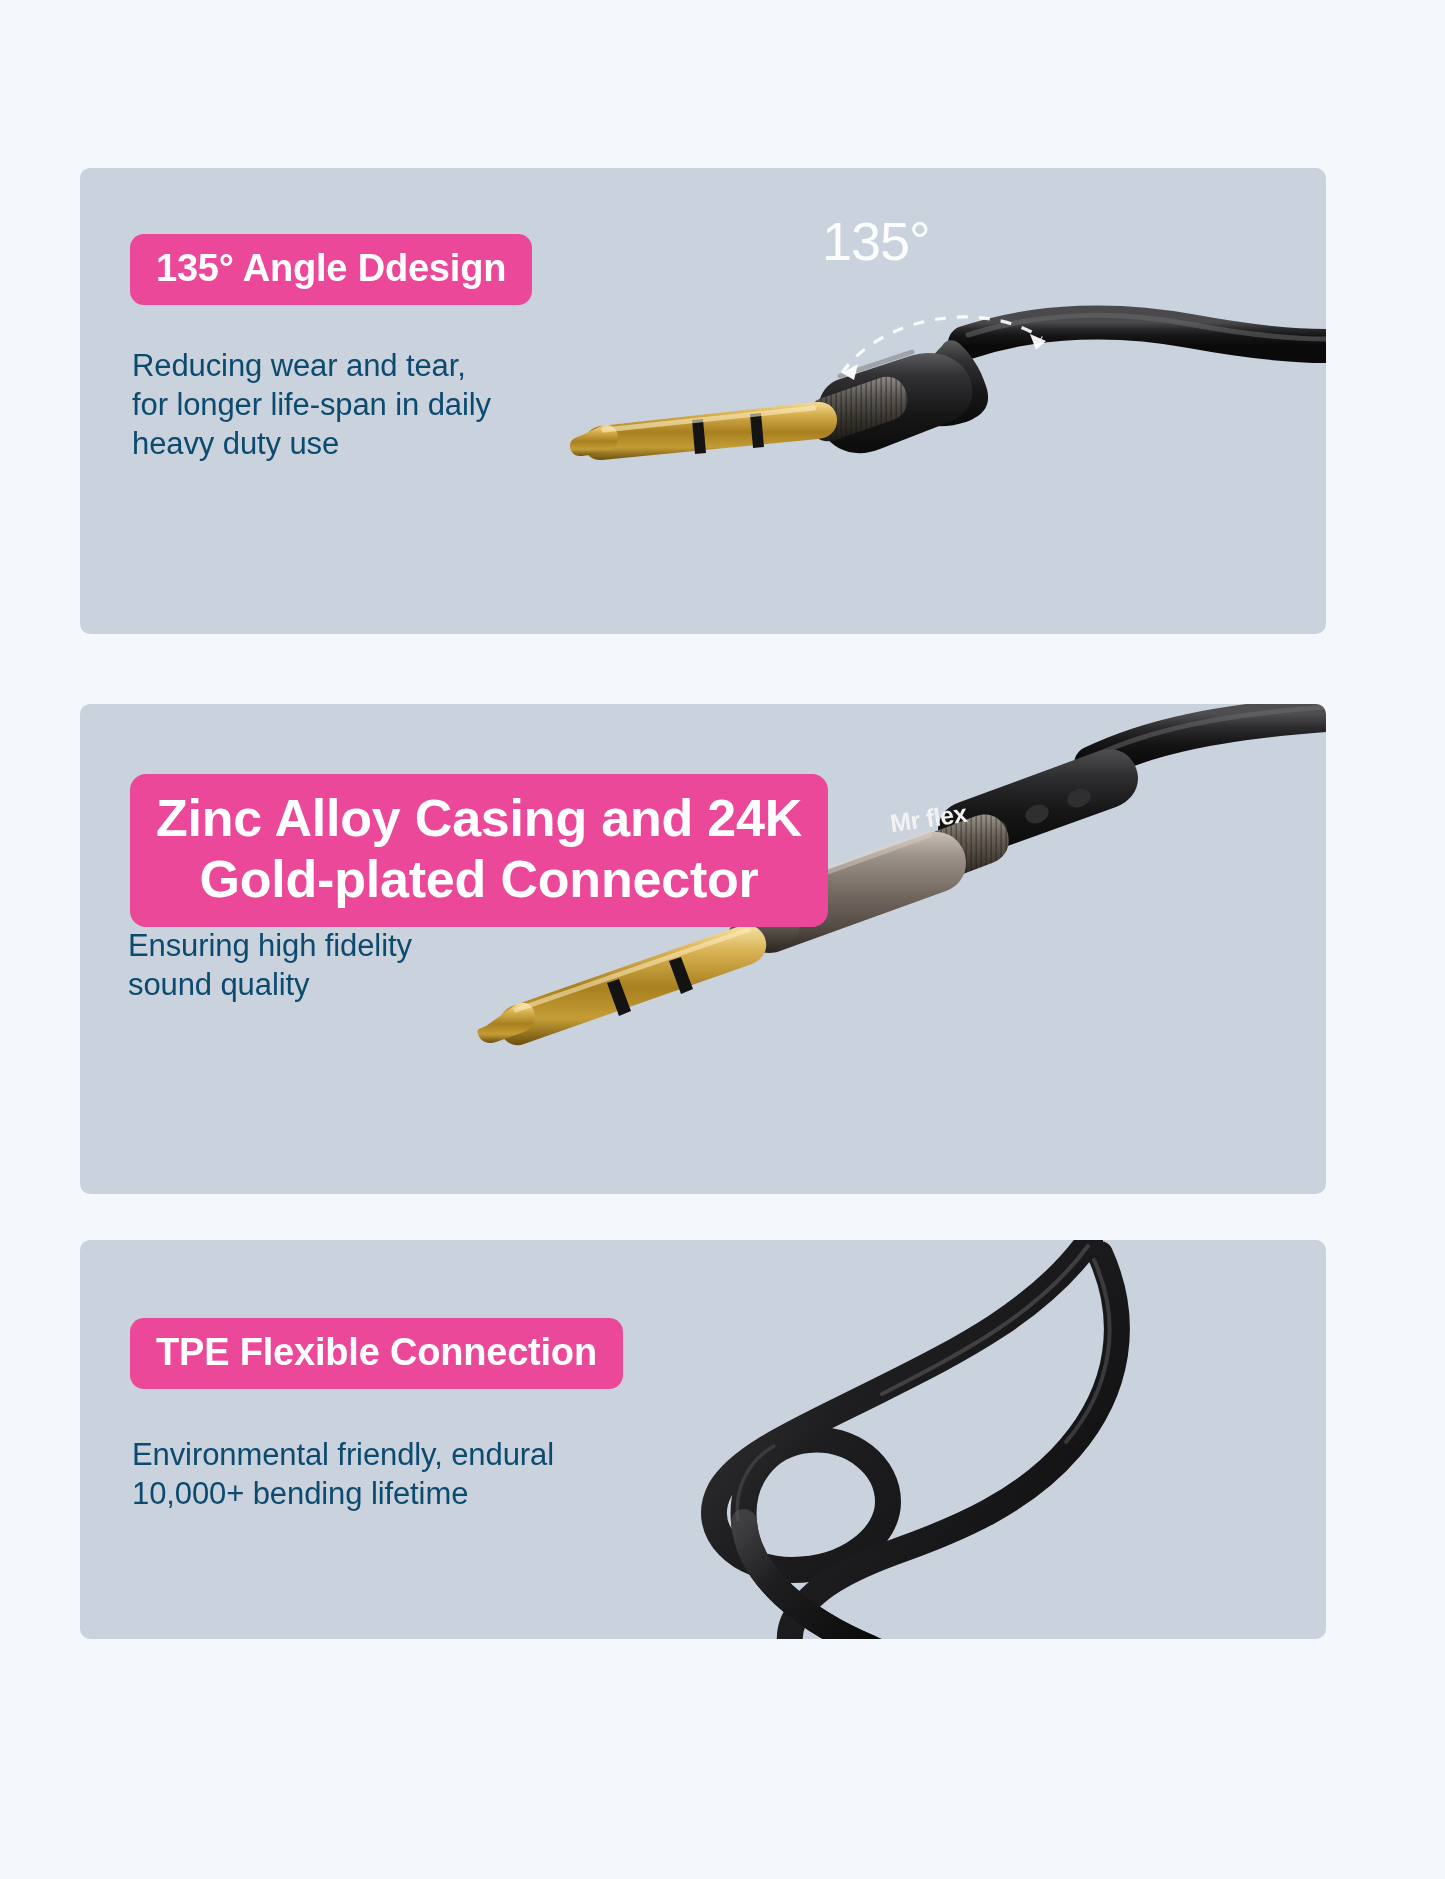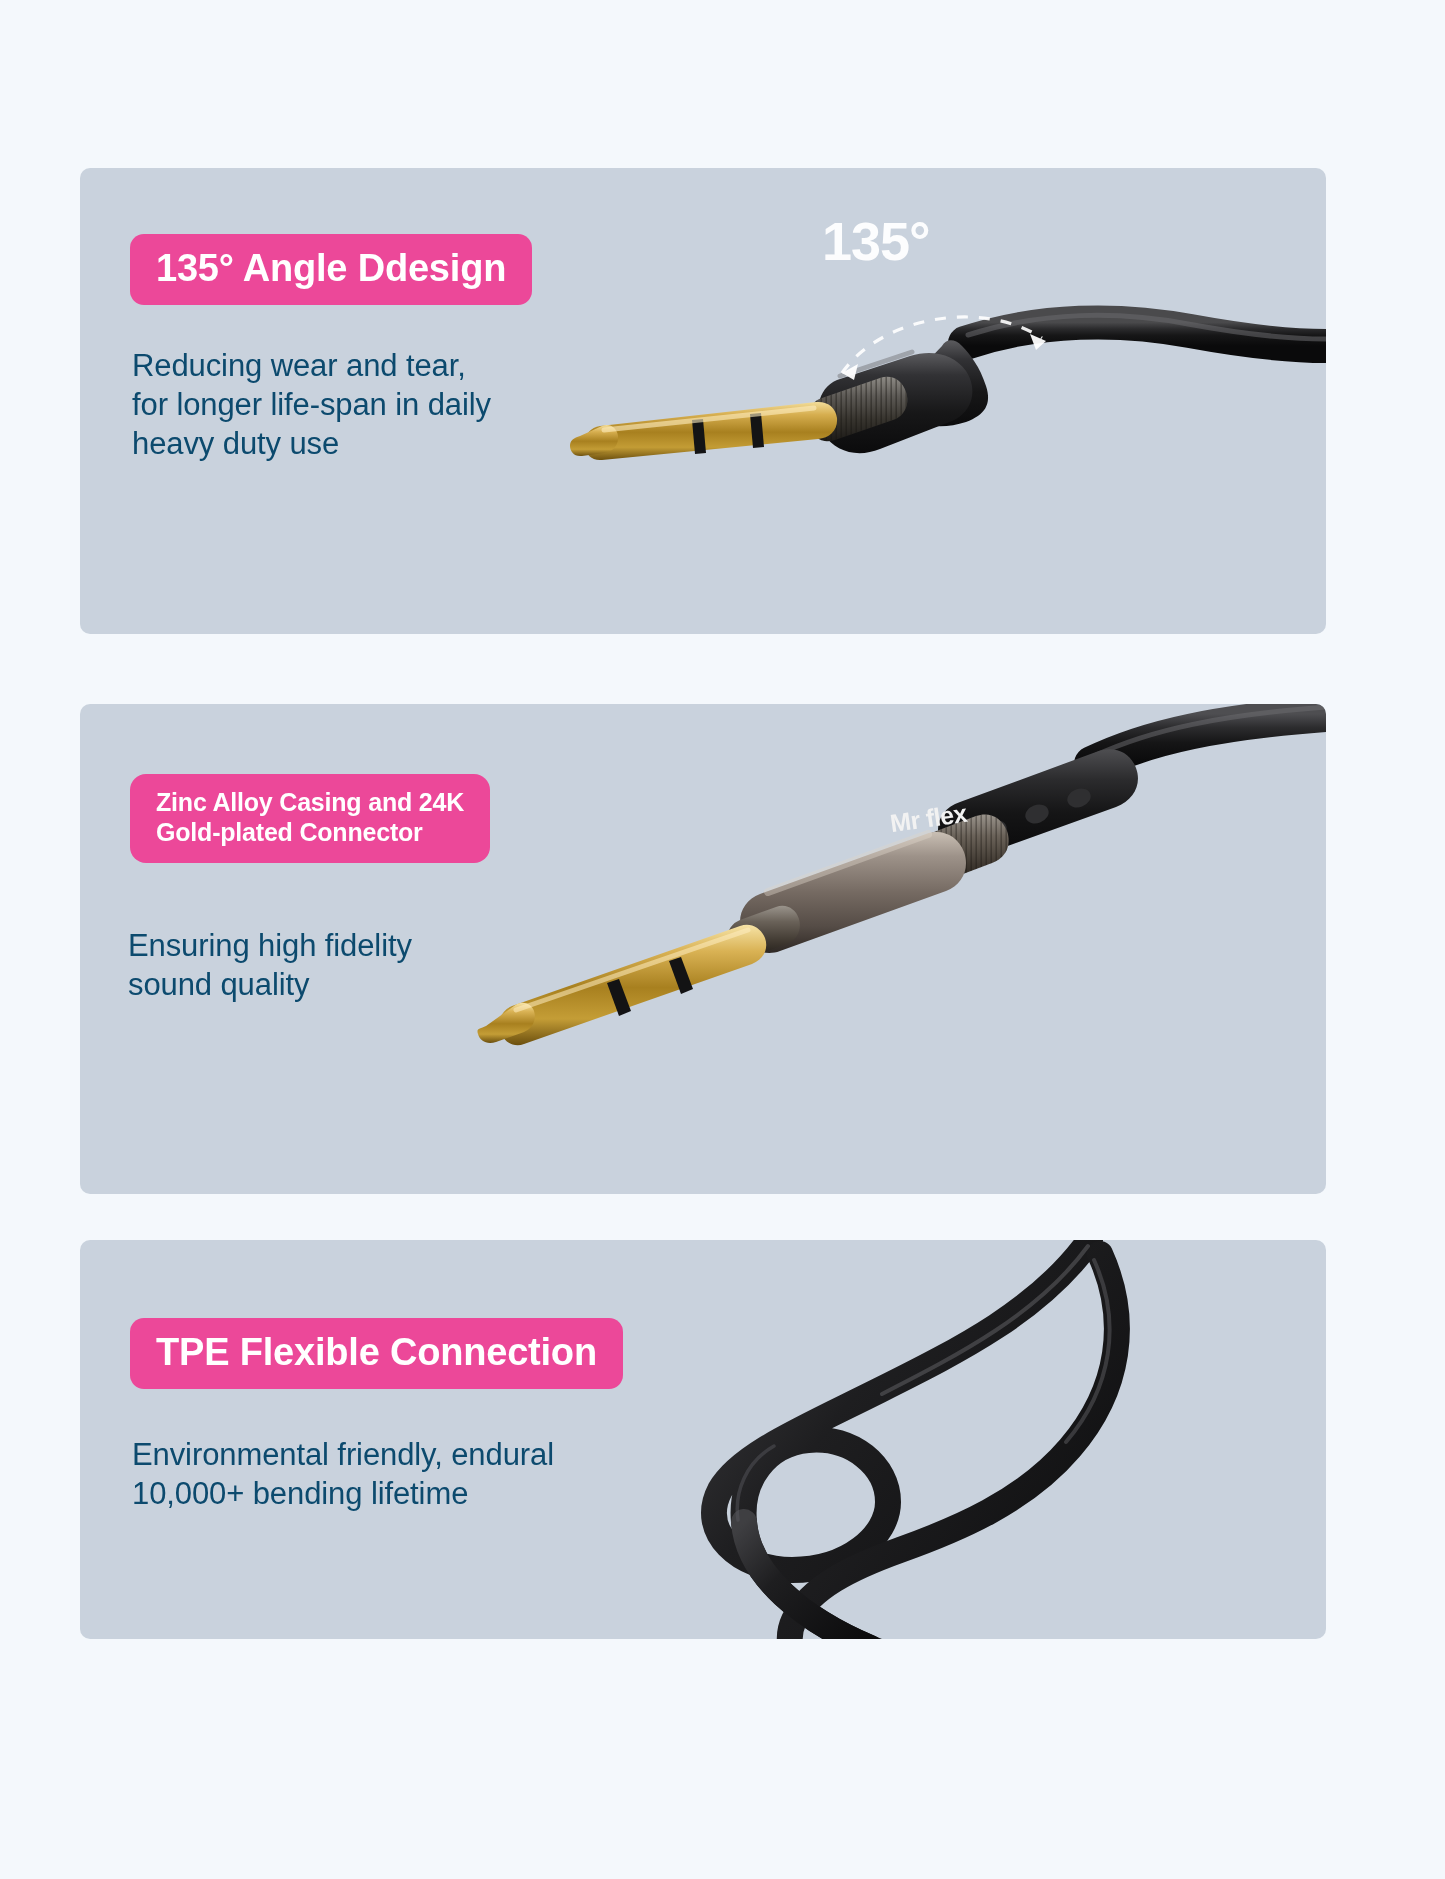--- a/index.html
+++ b/index.html
@@ -28,41 +28,41 @@
     display:inline-block;
     background:#ec4899;
     color:#ffffff;
     border-radius:16px;
     font-weight:bold;
     letter-spacing:-0.2px;
     line-height:1.18;
     white-space:pre-line;
   }
   #badge-1 { left:50px; top:66px; padding:12px 26px 14px; font-size:38px; border-radius:14px; }
-  #badge-2 { left:50px; top:70px; padding:14px 26px 16px; font-size:25px; border-radius:16px; }
+  #badge-2 { left:50px; top:70px; padding:14px 26px 16px; font-size:52px; border-radius:16px;text-align:center; }
   #badge-3 { left:50px; top:78px; padding:12px 26px 14px; font-size:38px; border-radius:14px; }
 
   .body-text {
     position:absolute;
     color:#0c4a6e;
     font-size:31px;
     line-height:1.26;
     white-space:pre-line;
     letter-spacing:-0.1px;
   }
   #text-1 { left:52px; top:178px; }
   #text-2 { left:48px; top:222px; }
   #text-3 { left:52px; top:195px; }
 
   .art { position:absolute; inset:0; pointer-events:none; }
 
   .angle-label {
     position:absolute;
     color:#ffffff;
-    font-weight:bold;
+    font-weight:normal;
     font-size:54px;
     letter-spacing:-1px;
     opacity:0.95;
   }
   #angle-label-1 { left:742px; top:42px; }
 
   .brand-logo {
     position:absolute;
     color:#f2f2f2;
     font-weight:bold;

